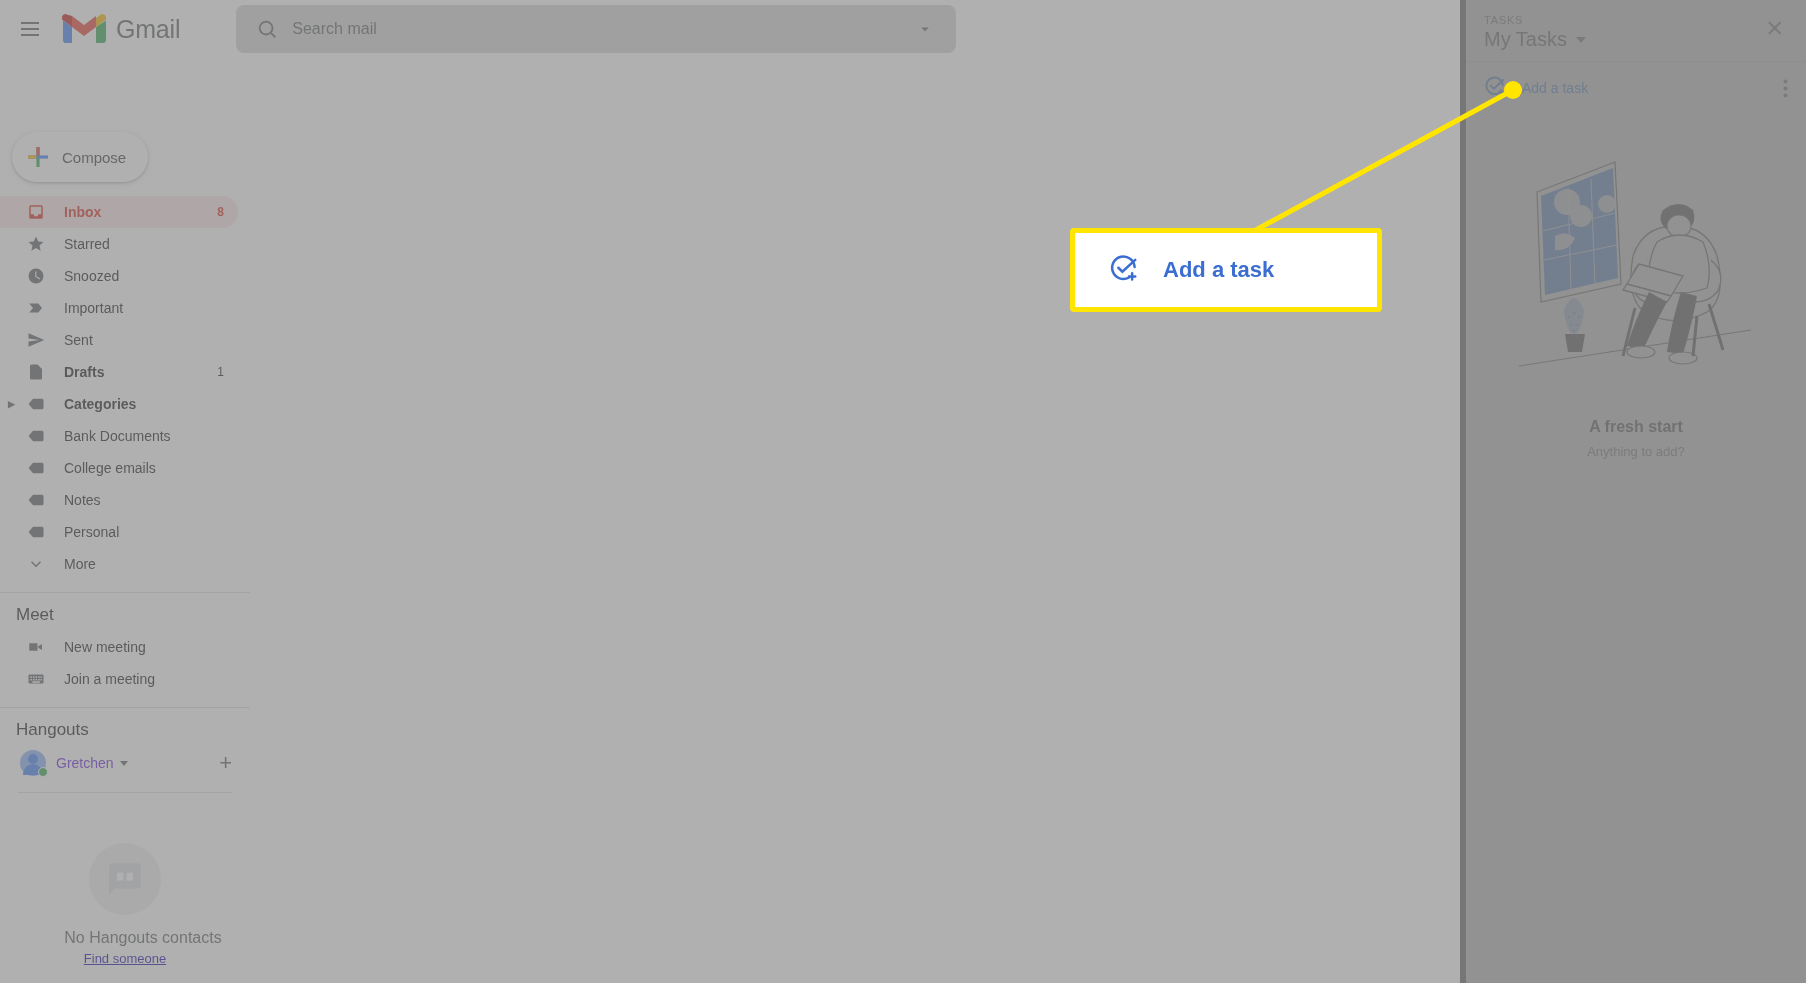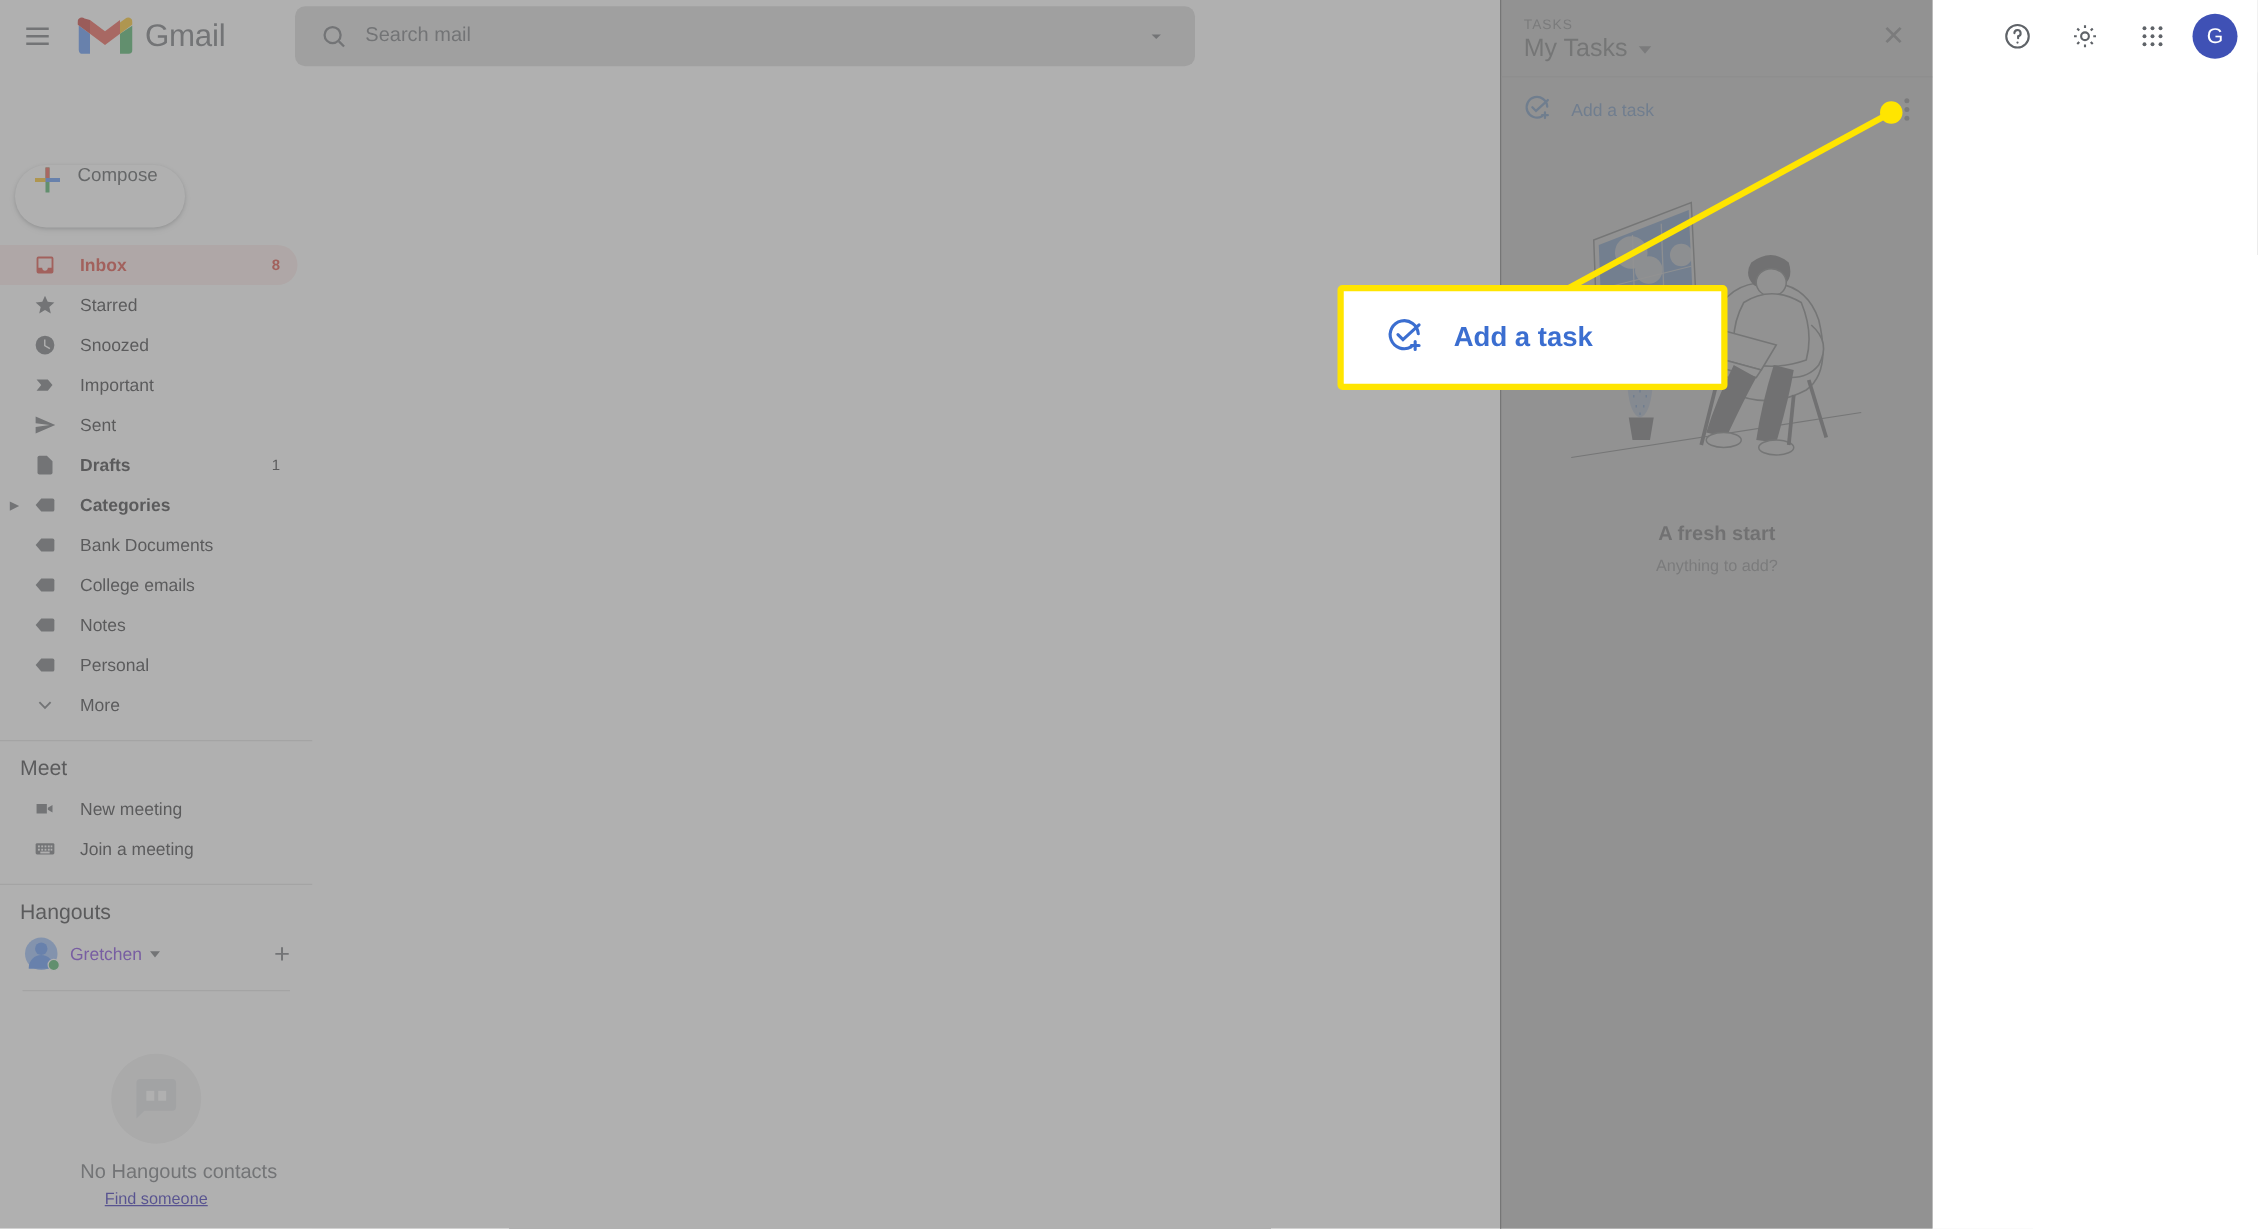--- a/index.html
+++ b/index.html
@@ -4,21 +4,21 @@
 <style>
   * { box-sizing: border-box; margin: 0; padding: 0; }
   html, body {
     width: 1806px; height: 983px;
     font-family: "Liberation Sans", sans-serif;
     background: #ffffff;
     overflow: hidden;
   }
   
   #page {
-    position: relative; width: 1546px; height: 983px;
+    position: relative; width: 1806px; height: 983px;
     background: #ffffff;
   }
   #dim-layer {
     position: absolute; inset: 0;
     background: rgba(128,128,128,0.62);
     z-index: 50; pointer-events: none;
   }
 
   
   .header {
@@ -59,21 +59,21 @@
 
   
   .sidebar {
     position: absolute; top: 58px; left: 0; width: 250px; height: 925px;
     background: #fff; padding-top: 8px; overflow: hidden;
   }
   .compose-btn {
     margin: 8px 0 14px 12px; width: 136px; height: 50px;
     border-radius: 25px; background: #fff;
     box-shadow: 0 1px 3px rgba(60,64,67,0.30), 0 2px 6px rgba(60,64,67,0.15);
-    display: flex; align-items: flex-start; cursor: pointer; padding-left: 14px; gap: 12px;
+    display: flex; align-items: center; cursor: pointer; padding-left: 14px; gap: 12px;
   }
   .compose-label { font-size: 15px; color: #3c4043; font-weight: 500; }
 
   .nav-item {
     height: 32px; display: flex; align-items: center;
     padding-left: 26px; border-radius: 0 16px 16px 0; margin-right: 12px;
     cursor: pointer; font-size: 14px; color: #202124; position: relative; justify-content: center;
   }
   .nav-item .nav-ico { width: 20px; height: 20px; display:flex; align-items:center; justify-content:center; margin-right: 18px; flex: 0 0 20px; }
   .nav-item .nav-label { flex: 1; }
@@ -98,21 +98,21 @@
   .empty-hangouts .circ {
     width: 72px; height: 72px; border-radius: 50%; background: #eeeeee;
     margin: 0 auto 14px auto; display:flex; align-items:center; justify-content:center;
   }
   .empty-hangouts .t1 { font-size: 16px; color: #5f6368; margin-left: 36px; }
   .empty-hangouts .t2 { font-size: 13px; color: #1a0dab; text-decoration: underline; margin-top: 4px; cursor:pointer; }
 
   
   .tasks-panel {
     position: absolute; top: 0; right: 0; width: 346px; height: 983px;
-    background: #fff; border-left: 1px solid #404040; z-index: 10;
+    background: #fff; border-left: 6px solid #404040; z-index: 10;
   }
   .tasks-head { padding: 14px 18px 10px 18px; display:flex; align-items: flex-start; }
   .tasks-eyebrow { font-size: 11px; letter-spacing: 0.8px; color: #5f6368; text-transform: uppercase; }
   .tasks-title { font-size: 20px; color: #3c4043; display:flex; align-items:center; gap: 9px; margin-top: 2px; cursor:pointer; }
   .tasks-title .dn { border-left: 5px solid transparent; border-right: 5px solid transparent; border-top: 6px solid #5f6368; }
   .tasks-close { margin-left: auto; color: #5f6368; font-size: 22px; cursor:pointer; line-height: 1; padding: 4px; }
   .tasks-divider { height: 1px; background: #e0e0e0; }
   .add-task-row { height: 52px; display:flex; align-items:center; padding: 0 18px; cursor: pointer; }
   .add-task-label { color: #1a73e8; font-size: 14px; font-weight: 500; margin-left: 16px; }
   .add-task-more { margin-left: auto; color: #5f6368; letter-spacing: 1px; font-size: 16px; line-height: 0.6; text-align:center; }

